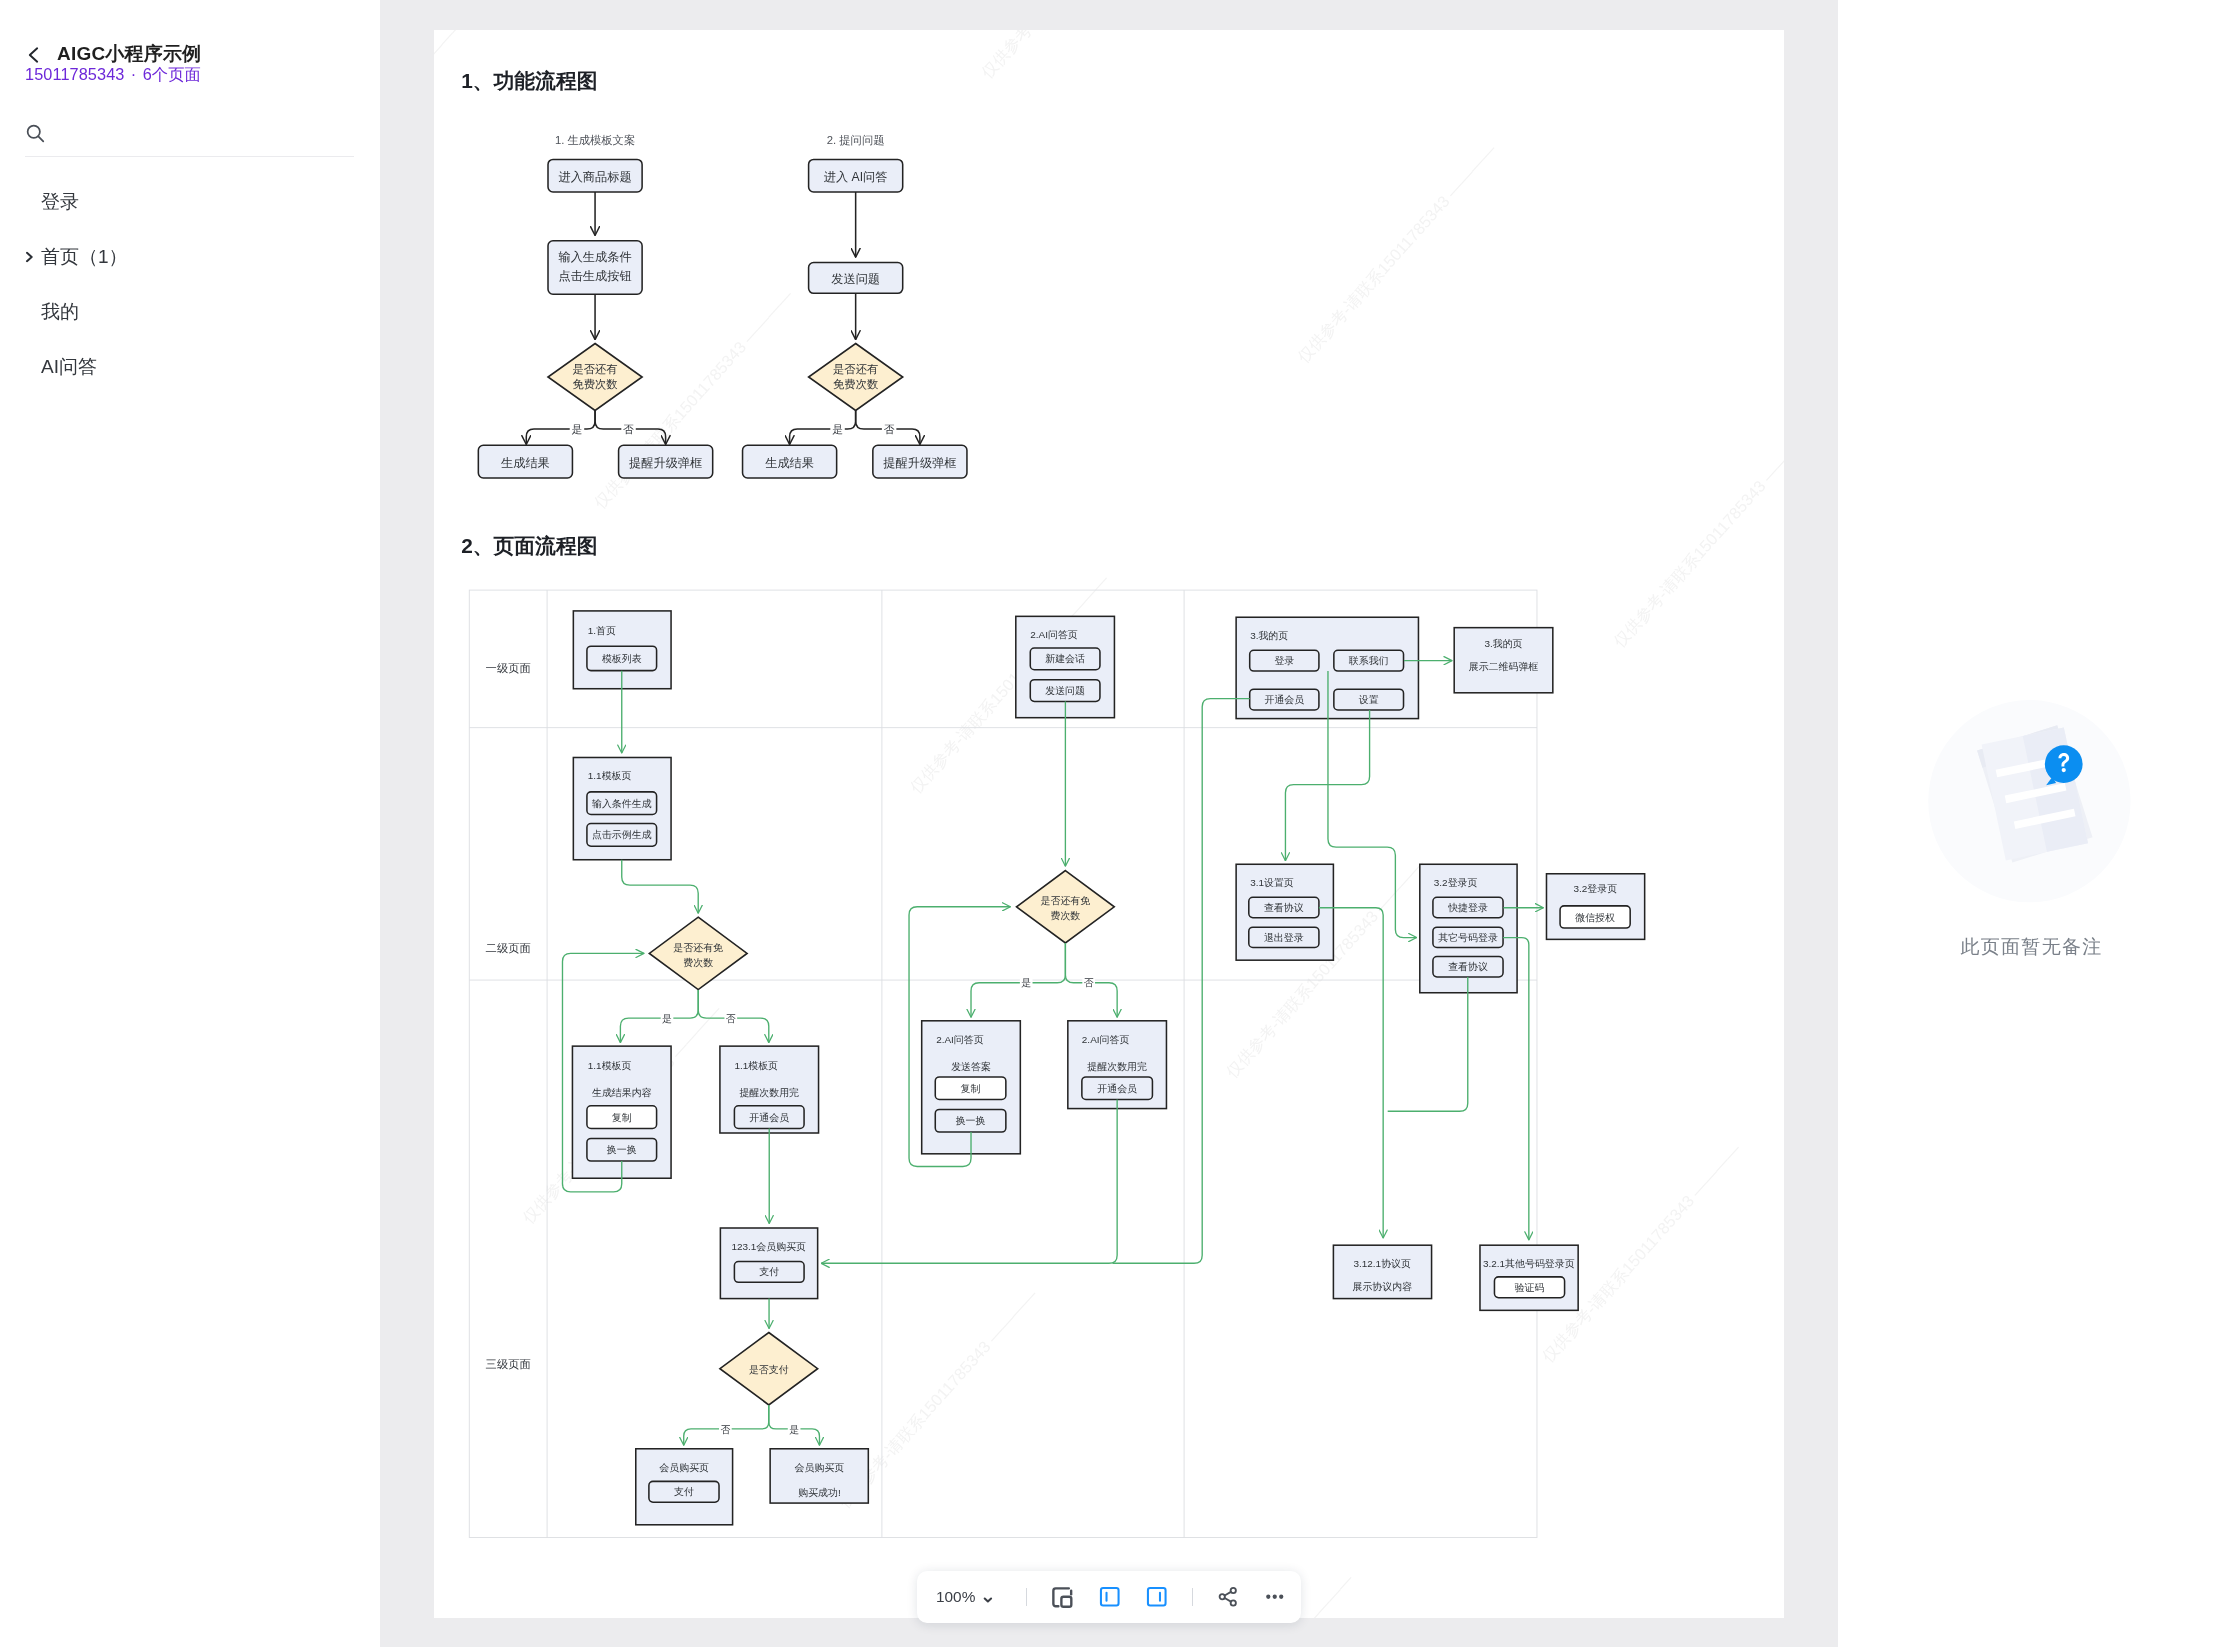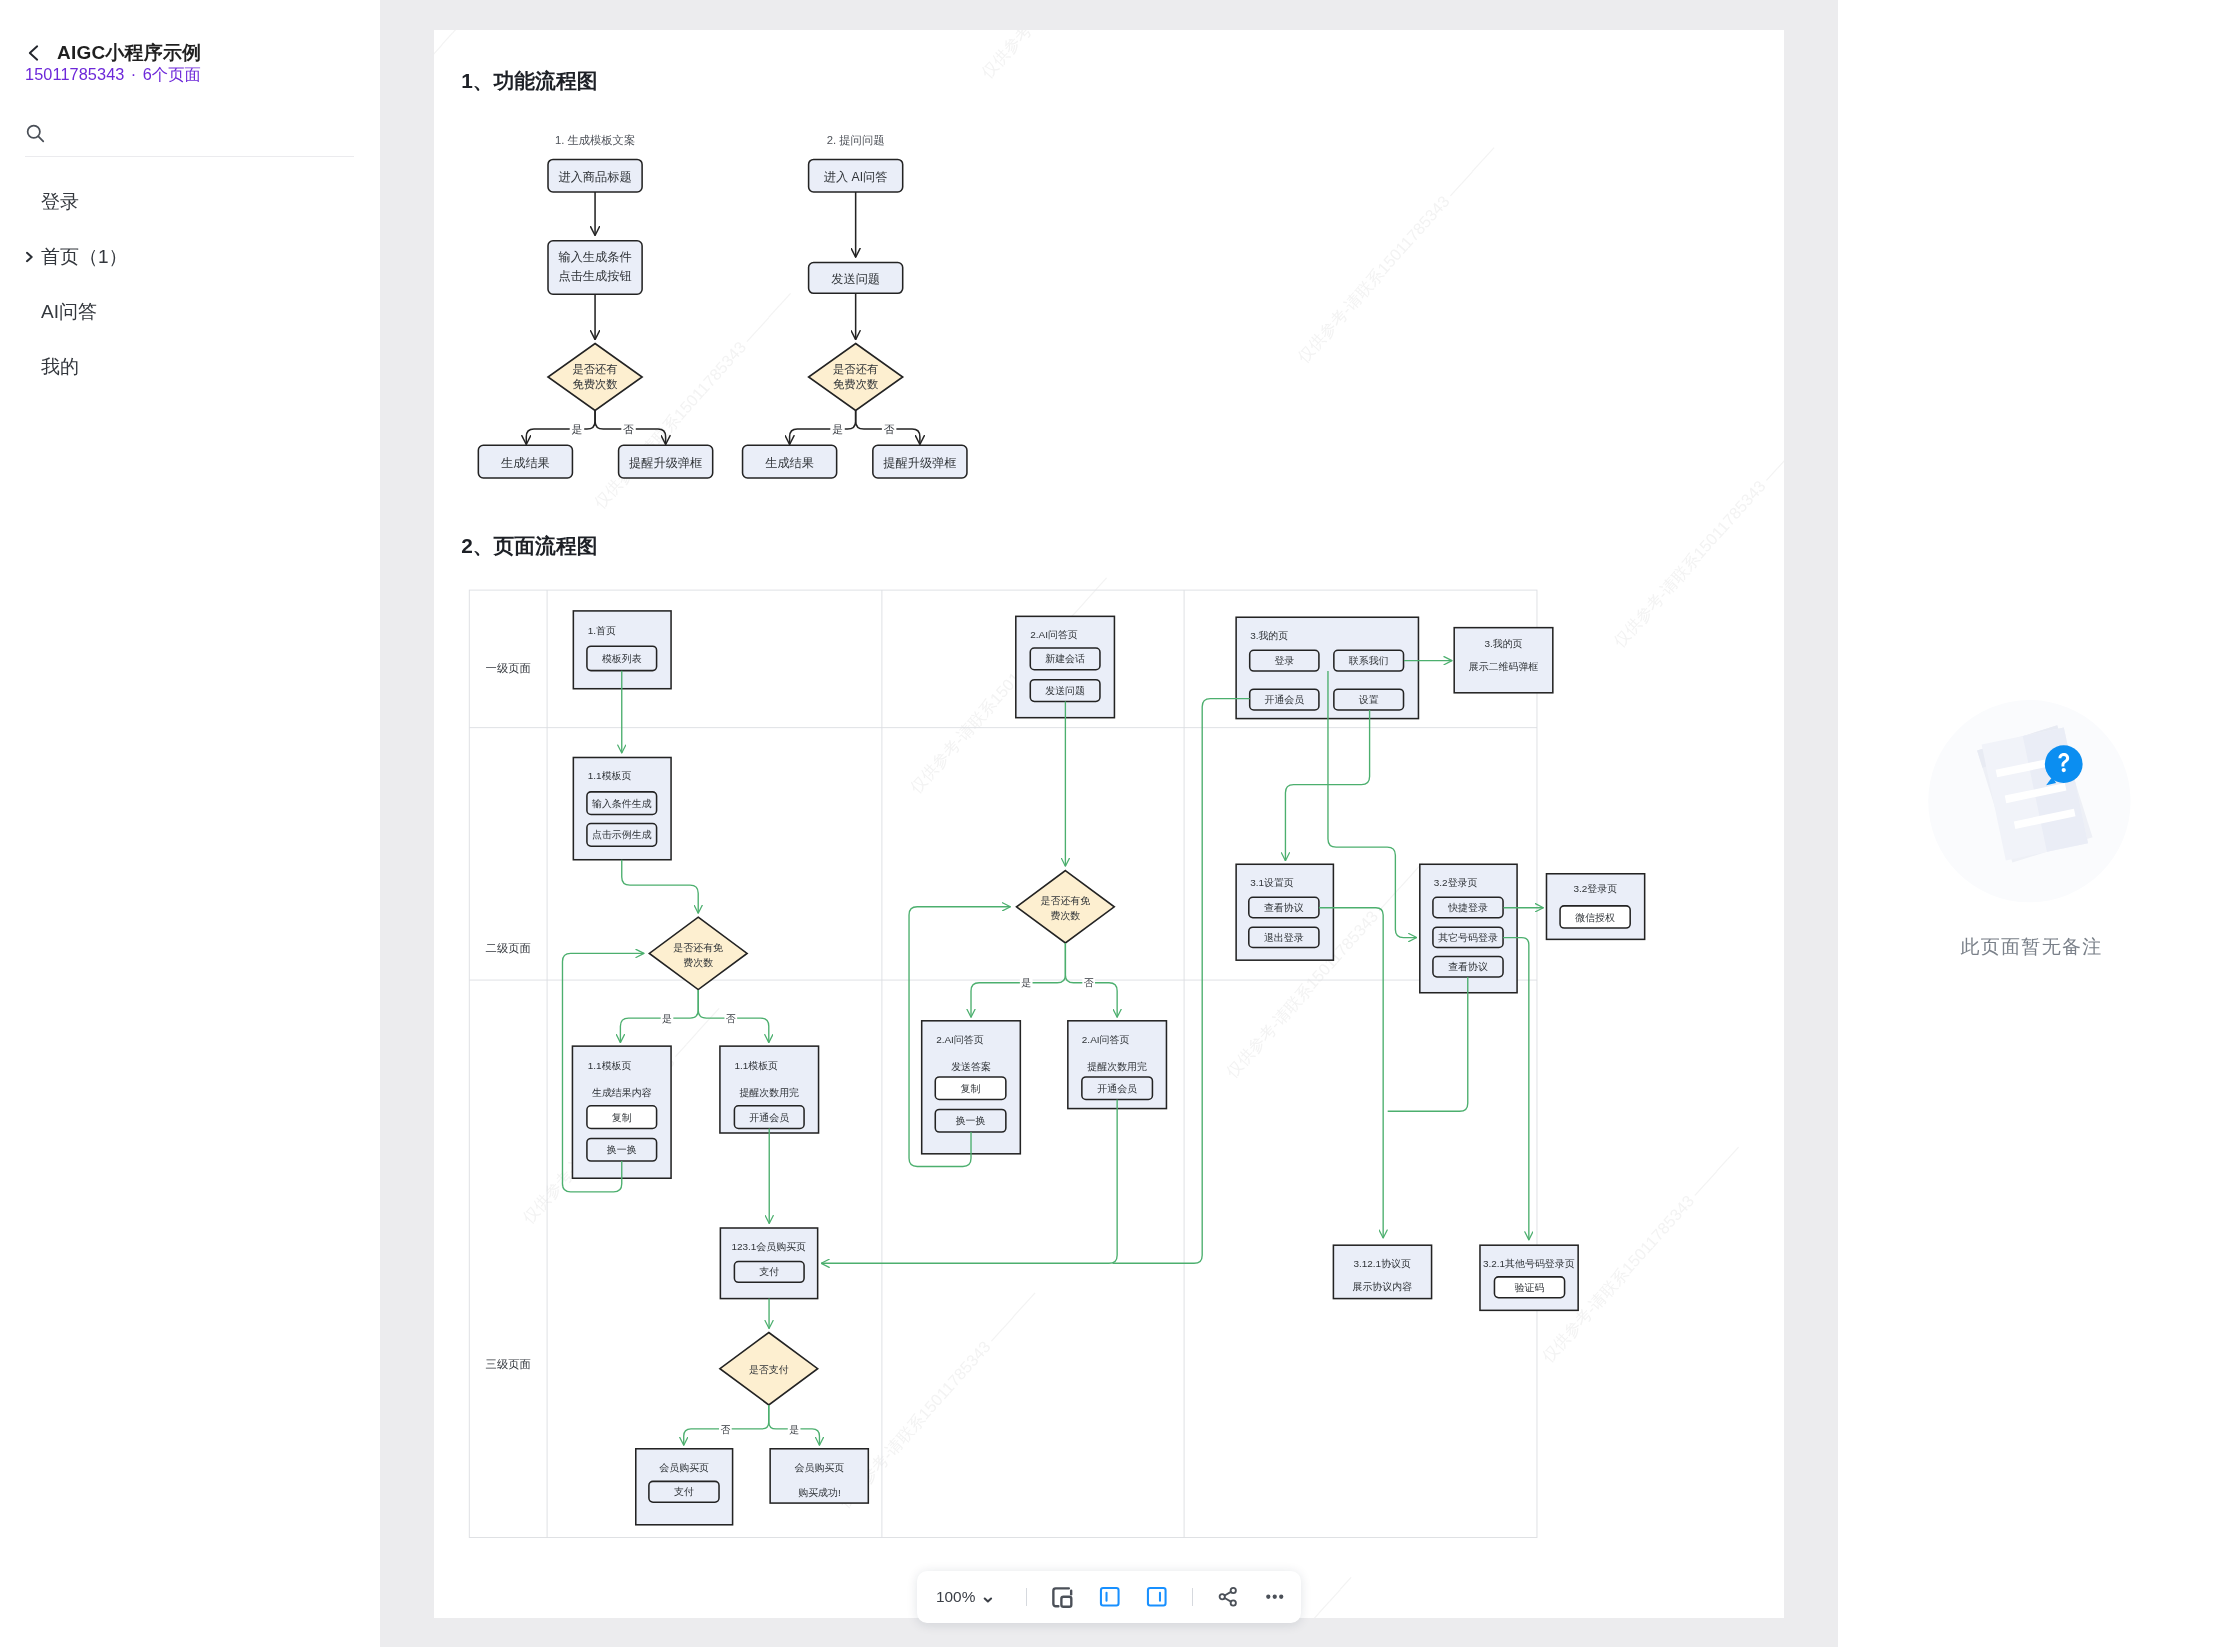--- a/index.html
+++ b/index.html
@@ -9,21 +9,21 @@
     width:2217px;height:1647px;
     background:#ececee;
     font-family:"Liberation Sans",sans-serif;
     overflow:hidden;
   }
   #app{position:relative;width:2217px;height:1647px;background:#ececee;}
 
   
   #sidebar{position:absolute;left:0;top:0;width:380px;height:1647px;background:#fff;}
   .sb-head{position:absolute;left:0;top:0;width:380px;}
-  .sb-titlerow{position:absolute;left:20px;top:33px;display:flex;align-items:flex-end;height:33px;}
+  .sb-titlerow{position:absolute;left:20px;top:41px;display:flex;align-items:flex-start;height:33px;}
   .sb-back{width:27px;height:27px;display:flex;align-items:center;justify-content:center;cursor:pointer;}
   .sb-title{font-size:19px;font-weight:700;color:#1f1f1f;margin-left:10px;letter-spacing:0.2px;}
   .sb-sub{position:absolute;left:25px;top:64px;font-size:16.3px;color:#6d28d9;letter-spacing:0.1px;}
   .sb-sub .dot{margin:0 6.3px;}
   .sb-search{position:absolute;left:25px;top:114px;width:329px;height:43px;border-bottom:0.9px solid #ebebee;display:flex;align-items:center;}
   .sb-search input{border:0;outline:0;font-size:15.4px;color:#333;background:transparent;width:289px;margin-left:9px;font-family:inherit;}
   .sb-list{position:absolute;left:0;top:174px;width:380px;}
   .sb-item{position:relative;height:55px;display:flex;align-items:center;padding-left:41px;font-size:19px;color:#33373d;cursor:pointer;}
   .sb-item.sel{background:#ececee;color:#4a9ff5;}
   .sb-item .caret{position:absolute;left:23.5px;top:50%;transform:translateY(-50%);width:11px;height:12.7px;display:flex;align-items:center;justify-content:center;}
@@ -80,24 +80,24 @@
         </div>
         <div class="sb-item">
           <span class="caret">
             <svg width="11" height="12.7" viewBox="0 0 12 14">
               <path d="M3.2 2.4 L8.4 7 L3.2 11.6" fill="none" stroke="#2b2f35" stroke-width="2.2" stroke-linecap="round" stroke-linejoin="round"></path>
             </svg>
           </span>
           <span>首页（1）</span>
         </div>
         <div class="sb-item">
-          <span>AI问答</span>
+          <span>我的</span>
         </div>
         <div class="sb-item">
-          <span>我的</span>
+          <span>AI问答</span>
         </div>
       </div>
   </div>
 
   <div id="canvas">
     <div id="canvas-inner">
 <svg width="1350" height="1588" viewBox="0 0 1492 1755" font-family="'Liberation Sans',sans-serif">
 <defs>
 <marker id="arrowD" viewBox="0 0 10 10" refX="9.2" refY="5" markerWidth="6.6" markerHeight="6.6" orient="auto">
               <path d="M 0.6 0.6 L 9.3 5 L 0.6 9.4" fill="none" stroke="#232323" stroke-width="1.45" stroke-linecap="round" stroke-linejoin="round"></path>

